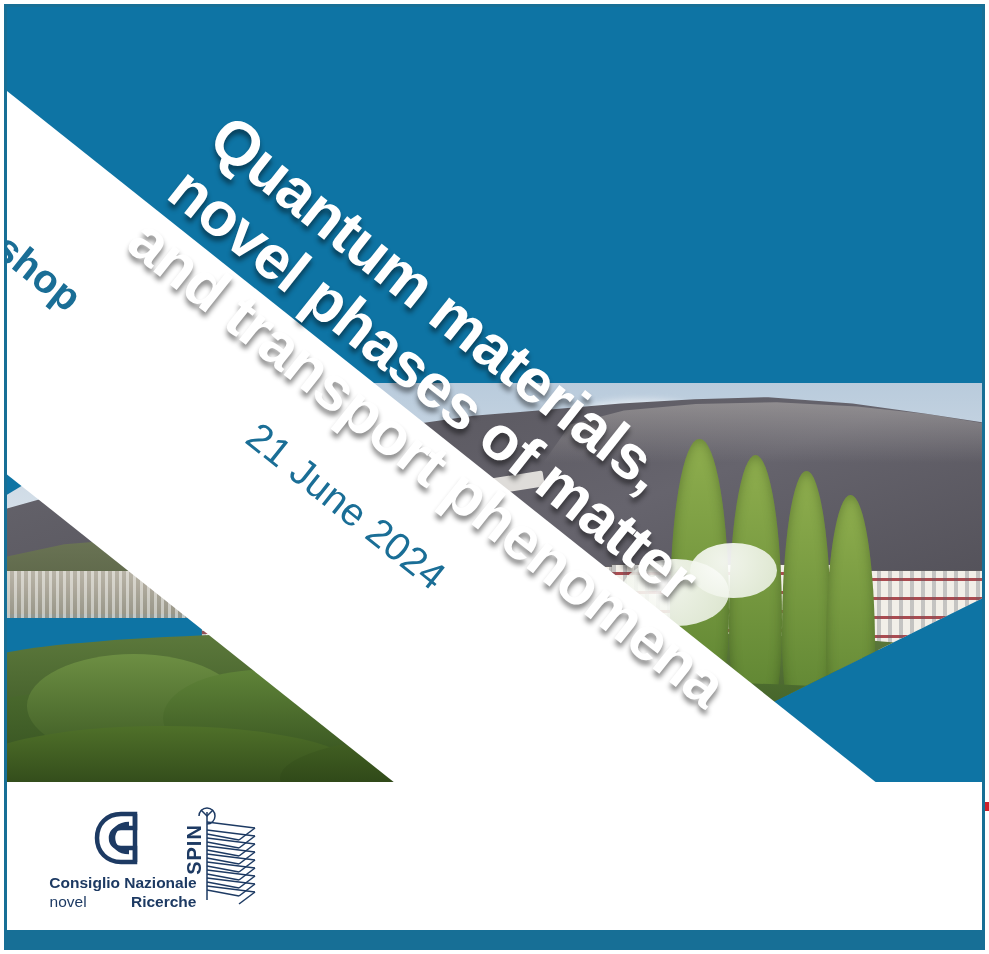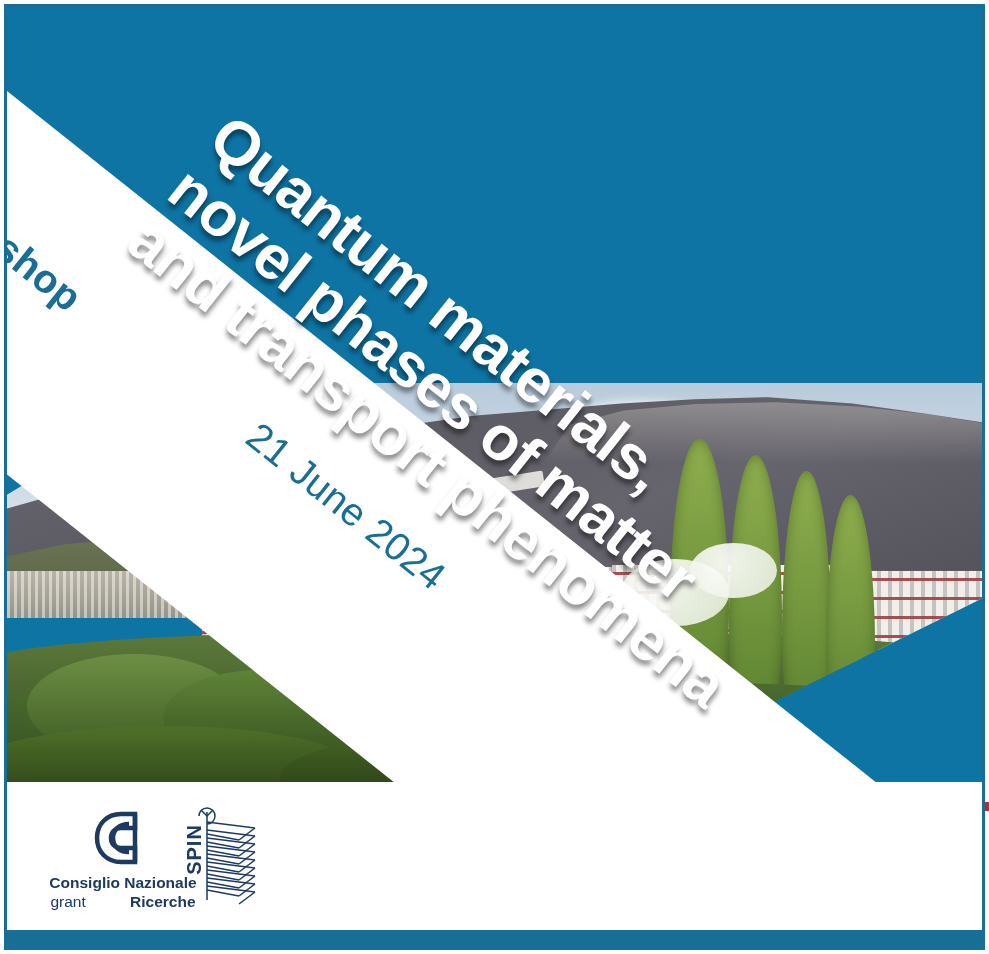--- a/index.html
+++ b/index.html
@@ -293,21 +293,21 @@
         <div class="cnr-mark">
           <svg width="64" height="58" viewBox="0 0 64 58">
             <path d="M44 4 H30 C16 4 6 14 6 28 C6 42 16 52 30 52 H44 V38 H30
                      C24 38 20 34 20 28 C20 22 24 18 30 18 H44 Z" fill="none" stroke="#1d3a63" stroke-width="4.5"></path>
             <path d="M38 14 C28 14 22 20 22 28 C22 36 28 42 38 42" fill="none" stroke="#1d3a63" stroke-width="4.5"></path>
             <path d="M44 4 V52" fill="none" stroke="#1d3a63" stroke-width="4.5"></path>
           </svg>
         </div>
         <div class="cnr-t1">Consiglio Nazionale</div>
         <div class="cnr-t2">
-          <span>grant </span><b>Ricerche</b>
+          <span>novel </span><b>Ricerche</b>
         </div>
       </div>
 
       <div class="spin">
         <svg width="78" height="105" viewBox="0 0 78 105">
           <g stroke="#1d3a63" stroke-width="1.5" fill="none">
             <path d="M22 8 L22 96"></path>
             <path d="M14 12 A8 8 0 1 1 22 20"></path>
             <path d="M16 6 L22 12 L28 6"></path>
             <g>

